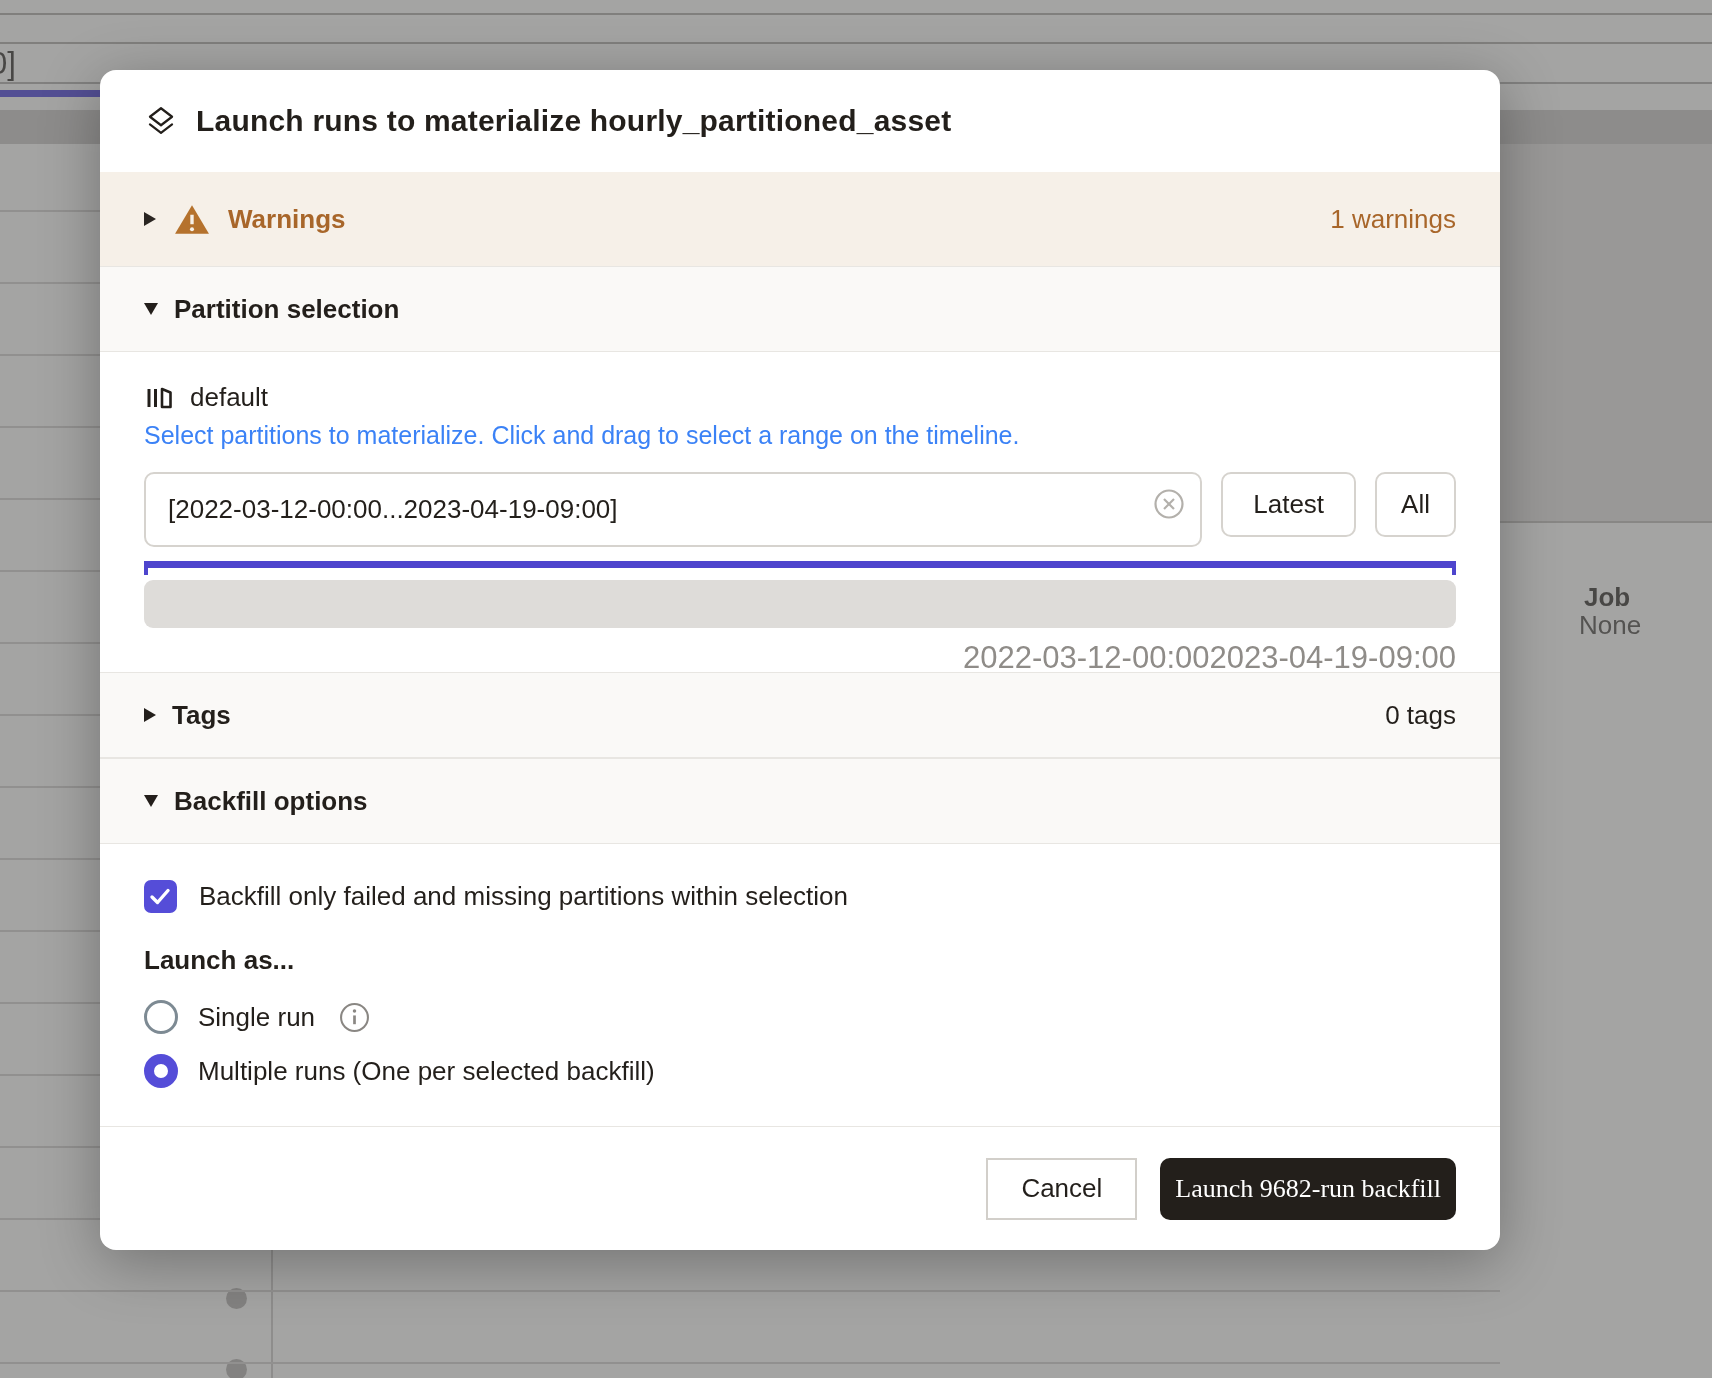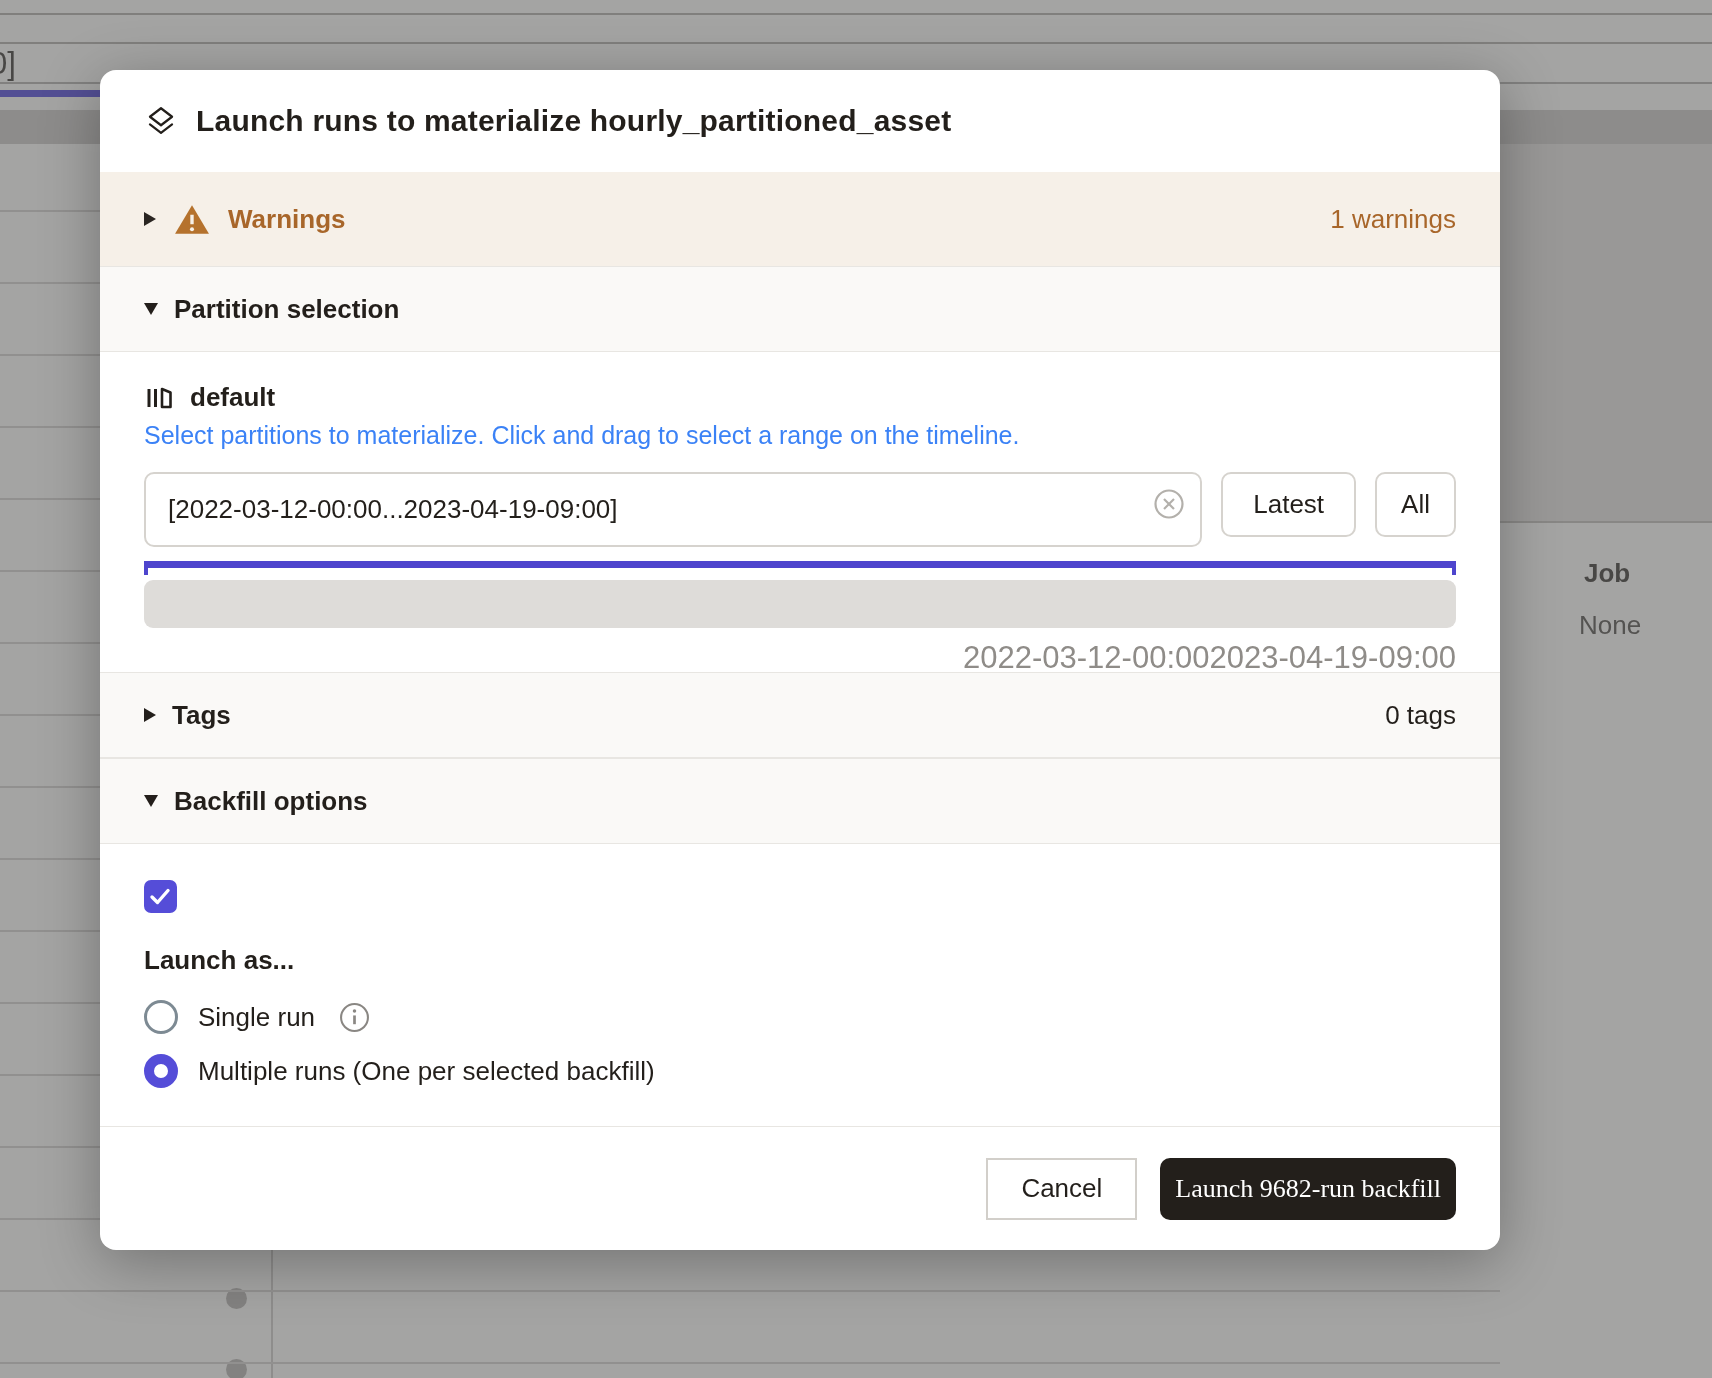--- a/index.html
+++ b/index.html
@@ -15,21 +15,21 @@
   .bg-line { position:absolute; left:0; width:1500px; height:2px; background:#c8c6c3; }
   .bg-row-line { position:absolute; left:0; width:1500px; height:2px; background:#cfcdca; }
   .bg-topline1 { top:13px; width:1712px; background:#a6a4a1; }
   .bg-topline2 { top:42px; width:1712px; background:#a6a4a1; }
   .bg-topline3 { top:82px; width:1712px; background:#aaa8a5; }
   .bg-partial-text { position:absolute; left:-10px; top:46px; font-size:31px; color:#231f1b; }
   .bg-underline { position:absolute; left:0; top:90px; width:470px; height:7px; background:#3d34d6; }
   .bg-band { position:absolute; left:0; top:110px; width:1712px; height:34px; background:#c5c3c0; }
   .bg-right-band { position:absolute; left:1500px; right:0; top:144px; height:378px; background:#e3e1de; }
   .bg-right-line { position:absolute; left:1500px; right:0; top:521px; height:2px; background:#b9b7b4; }
-  .bg-job-label { position:absolute; left:1584px; top:558px; font-weight:700; font-size:26px; color:#231f1b; }
+  .bg-job-label { position:absolute; left:1584px; top:582px; font-weight:700; font-size:26px; color:#231f1b; }
   .bg-job-value { position:absolute; left:1579px; top:610px; font-size:26px; color:#3f3c38; }
   .bg-vline { position:absolute; left:271px; top:1250px; width:2px; height:128px; background:#c8c6c3; }
   .bg-dot { position:absolute; left:226px; width:21px; height:21px; border-radius:50%; background:#aeaca9; }
 
   .overlay { position:absolute; inset:0; background:rgba(100,100,100,0.58); }
 
   
   .modal {
     position:absolute; left:100px; top:70px; width:1400px; height:1180px;
     background:#fff; border-radius:16px; overflow:hidden;
@@ -55,21 +55,21 @@
   .section-count { margin-left:auto; font-weight:400; font-size:26px; color:#231f1b; }
 
   .caret-right { width:0; height:0; flex:none;
     border-left:12px solid #231f1b; border-top:7px solid transparent; border-bottom:7px solid transparent; }
   .caret-down { width:0; height:0; flex:none;
     border-top:12px solid #231f1b; border-left:7px solid transparent; border-right:7px solid transparent; }
   .warnings-row .caret-right { border-left-color:#2a2521; }
 
   .partition-content { flex:1 1 auto; padding:30px 44px 0 44px; min-height:0; }
   .dim-row { display:flex; align-items:center; gap:16px; margin-bottom:8px; }
-  .dim-name { font-weight:700; font-size:26px; }
+  .dim-name { font-weight:400; font-size:26px; }
   .desc { color:#3b82f6; margin-bottom:22px; font-size:25px; }
 
   .input-row { display:flex; gap:19px; margin-bottom:14px; }
   .range-wrap { position:relative; flex:1 1 auto; }
   .range-input {
     width:100%; height:75px; border:2px solid #d6d3ce; border-radius:10px;
     padding:0 60px 0 22px; font-size:26px; color:#231f1b; background:#fff;
     font-family:inherit; outline:none;
   }
   .clear-btn { position:absolute; right:16px; top:15px; width:34px; height:34px; cursor:pointer; background:none; border:none; padding:0; }
@@ -226,20 +226,21 @@
     <span class="section-title">Backfill options</span>
   </div>
 
   <div class="options">
     <div class="check-row">
       <div class="checkbox checked">
         <svg width="29" height="29" viewBox="0 0 29 29" fill="none" stroke="#ffffff" stroke-width="3.4" stroke-linecap="round" stroke-linejoin="round">
           <polyline points="6,15 11.5,20.5 22,8.5"></polyline>
         </svg>
       </div>
+      <span style="font-size:26px">Backfill only failed and missing partitions within selection</span>
     </div>
 
     <div class="launch-as">Launch as...</div>
 
     <div class="radio-row">
       <span class="radio"></span>
       <span class="radio-label">Single run</span>
       <span class="info-icon">
         <svg width="31" height="31" viewBox="0 0 30 30" fill="none" stroke="#8a8783" stroke-width="2">
           <circle cx="15" cy="15" r="13"></circle>

